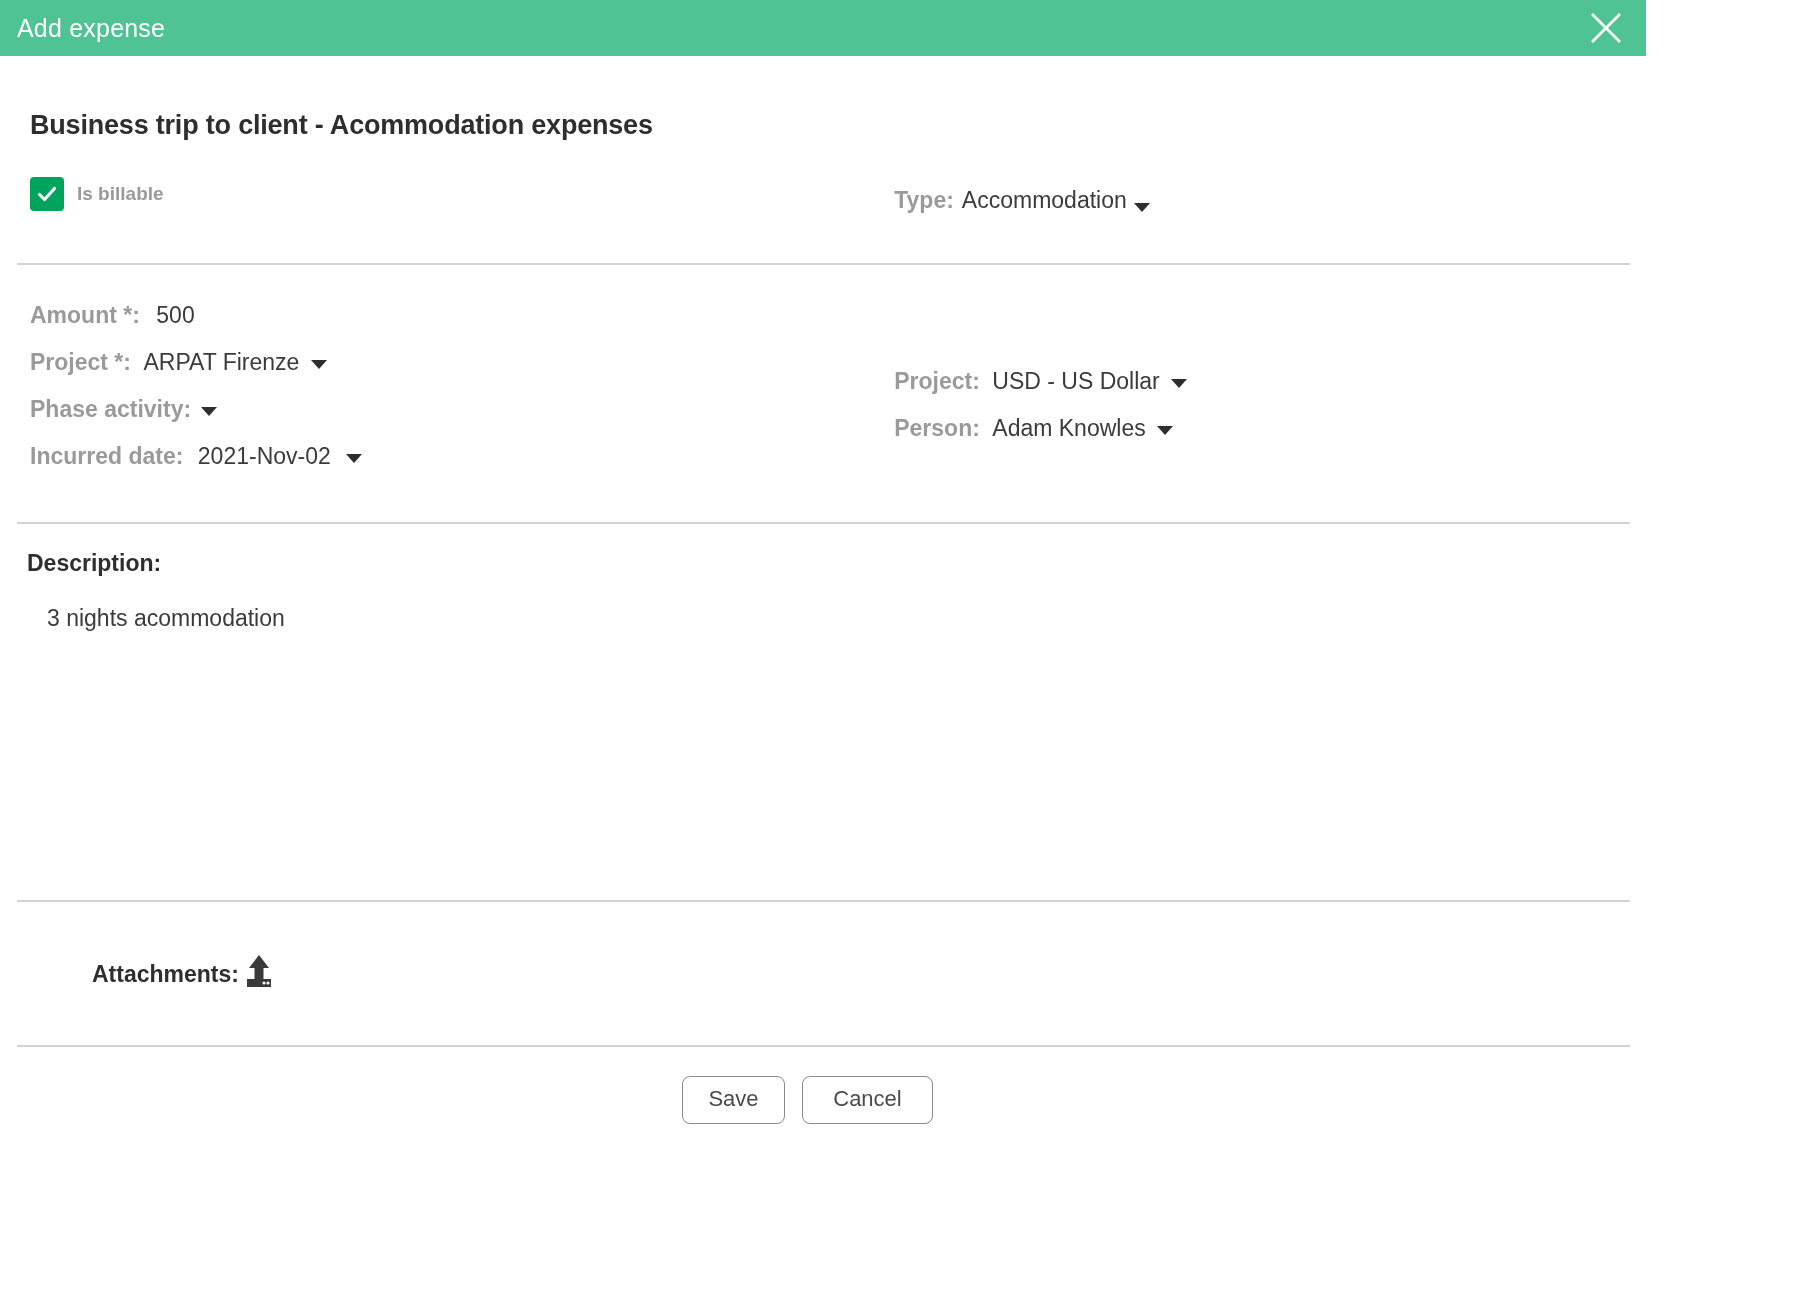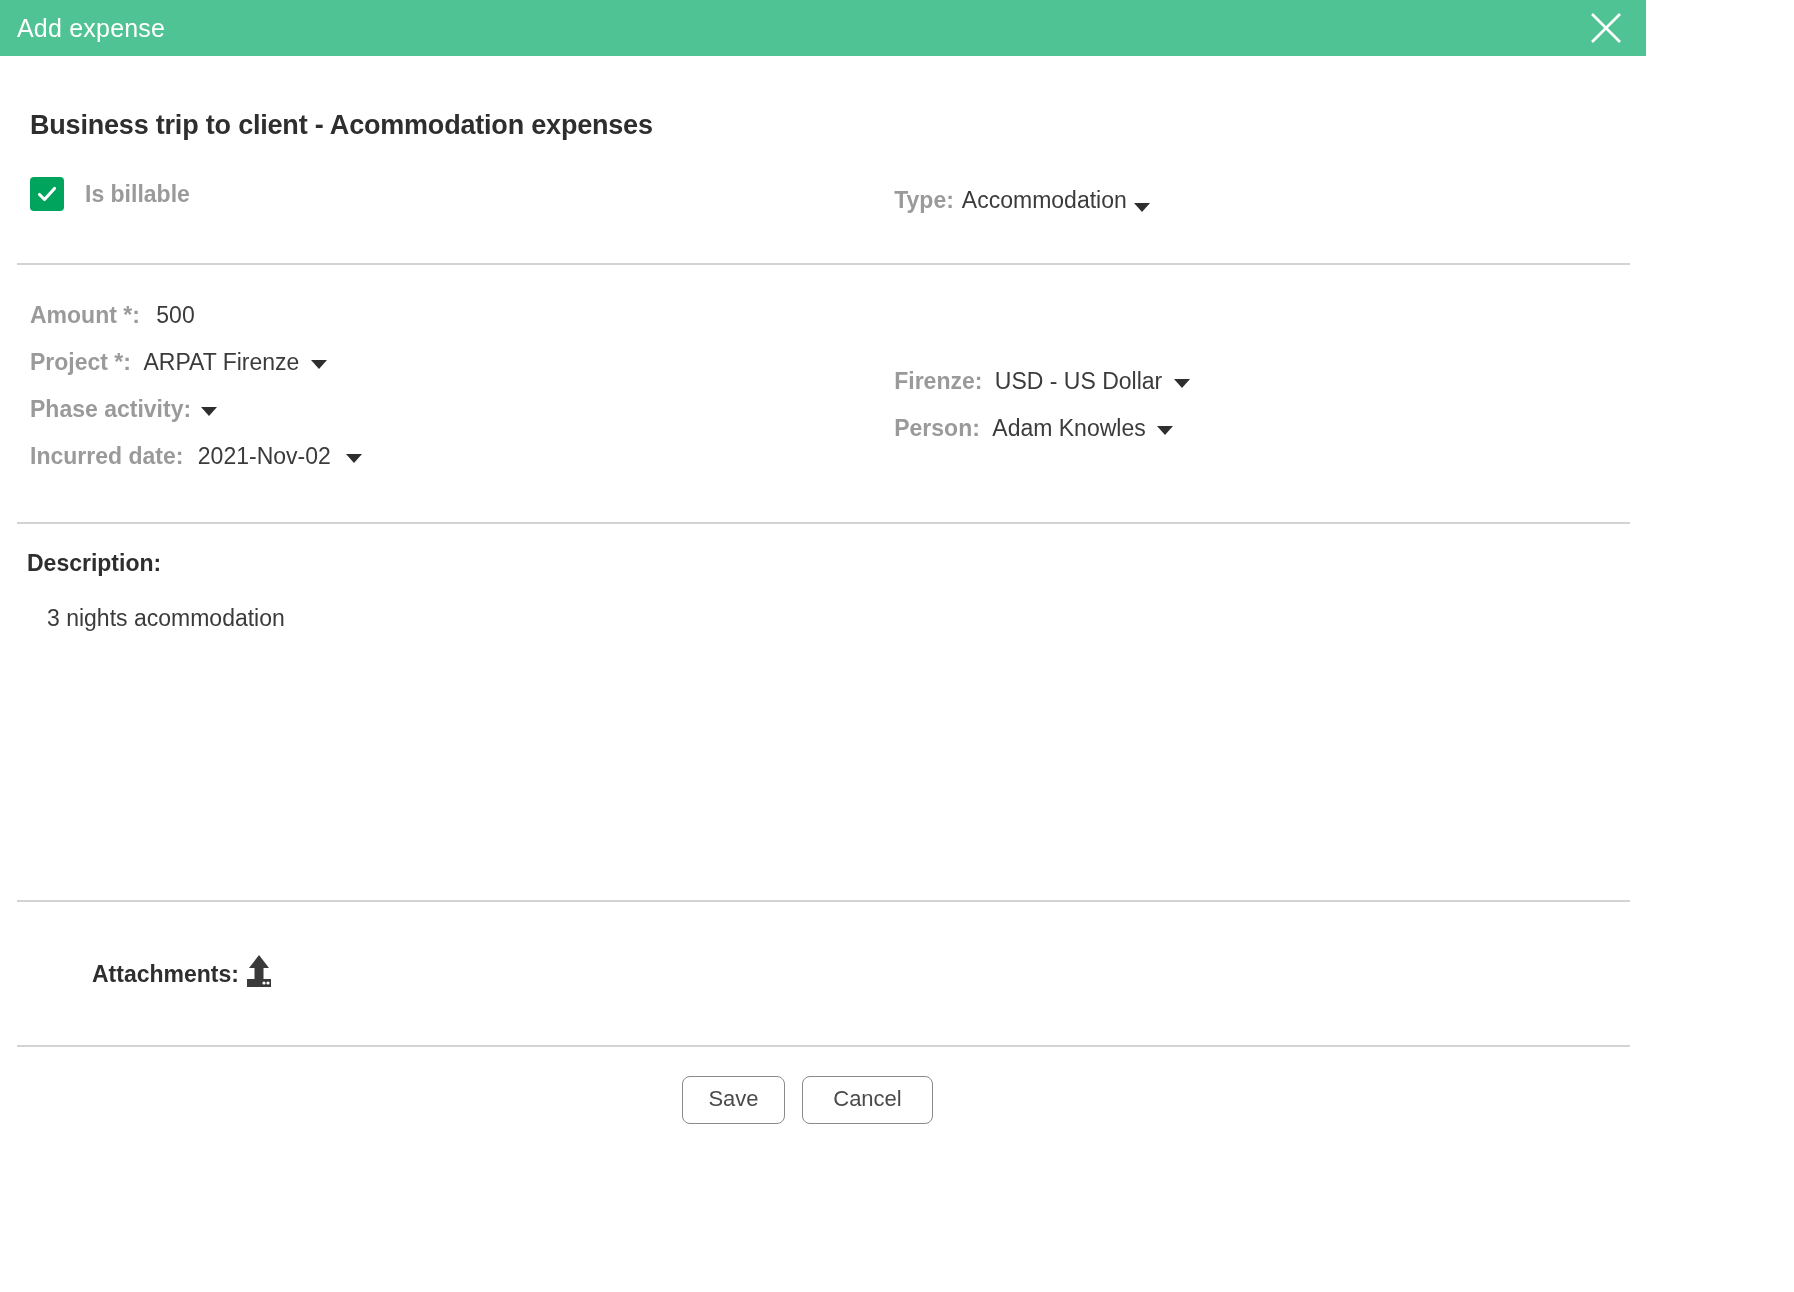--- a/index.html
+++ b/index.html
@@ -100,24 +100,24 @@
     height: 34px;
     background: #00a45c;
     border-radius: 4px;
     display: inline-flex;
     align-items: center;
     justify-content: center;
     flex: none;
   }
   .checkbox svg { display: block; }
   .checkbox-label {
-    font-size: 23px;
+    font-size: 19px;
     font-weight: bold;
     color: #9a9a9a;
-    margin-left: 21px;
+    margin-left: 13px;
     line-height: 34px;
   }
 
   .type-row {
     margin-top: 37px;
     font-size: 0;
     white-space: nowrap;
   }
 
   
@@ -308,21 +308,21 @@
           <span class="f-label">Incurred date:</span>
           <span class="f-value" style="margin-left:10px;">2021-Nov-02</span>
           <span class="caret" style="margin-left:11px;"></span>
         </span>
 
       </div>
 
       <div class="col-right right-fields">
 
         <span class="field">
-          <span class="f-label">Firenze:</span>
+          <span class="f-label">Project:</span>
           <span class="f-value" style="margin-left:8px;">USD - US Dollar</span>
           <span class="caret"></span>
         </span>
 
         <span class="field">
           <span class="f-label">Person:</span>
           <span class="f-value" style="margin-left:8px;">Adam Knowles</span>
           <span class="caret"></span>
         </span>
 

